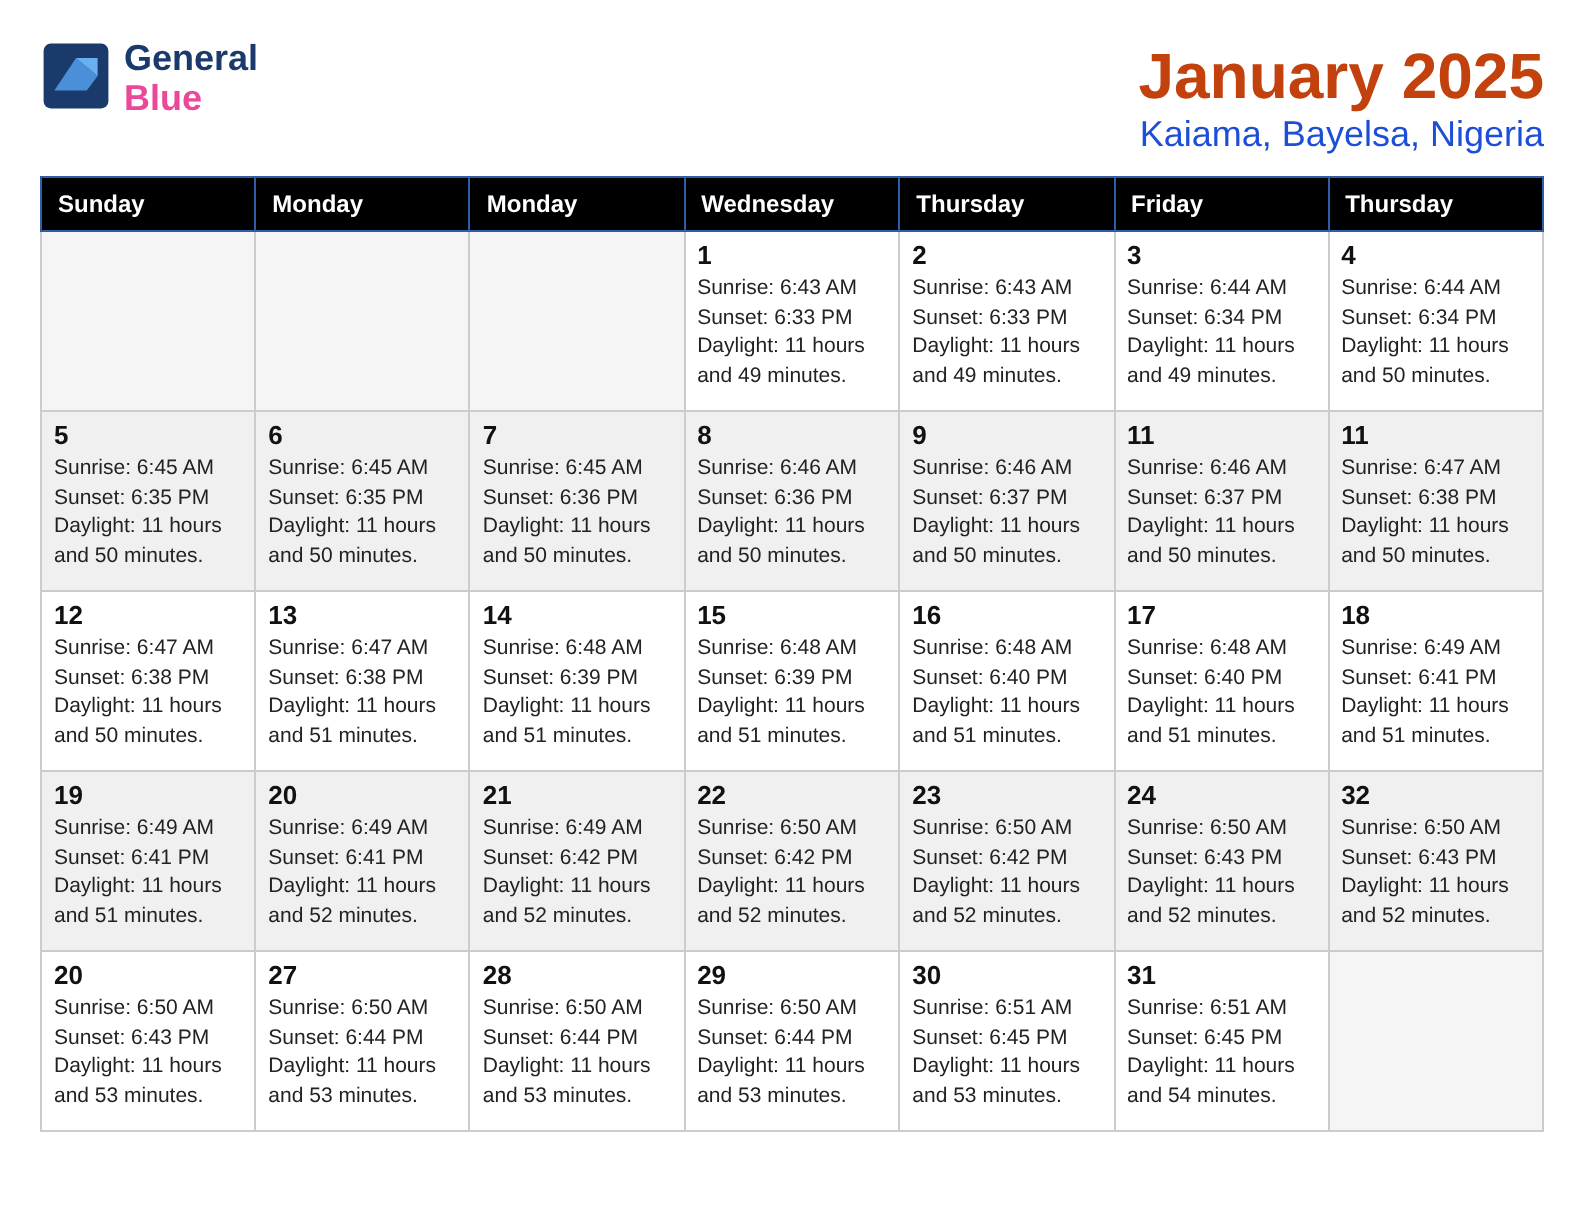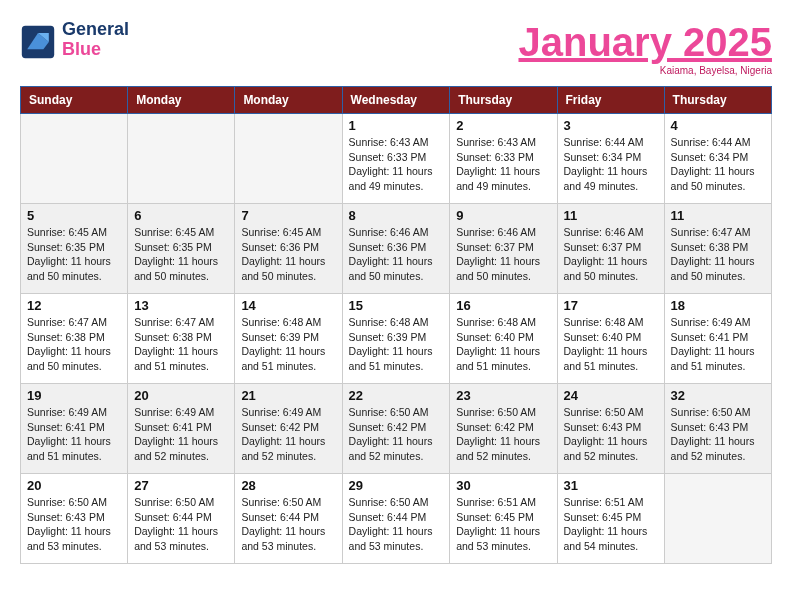--- a/index.html
+++ b/index.html
@@ -11,56 +11,55 @@
       padding: 20px;
     }
     .header {
       display: flex;
       justify-content: space-between;
       align-items: flex-start;
       margin-bottom: 10px;
     }
     .logo {
       display: flex;
-      align-items: flex-end;
+      align-items: flex-start;
       gap: 6px;
     }
     .logo-text {
       font-size: 18px;
       font-weight: bold;
       color: #1a3a6b;
       line-height: 1.1;
     }
     .logo-text span {
       color: #ec4899;
     }
     .logo-icon {
       width: 36px;
       height: 36px;
     }
     .title-block {
       text-align: right;
     }
     .month-title {
-      font-size: 40px;
+      font-size: 32px;
       font-weight: bold;
-      color: #ec4899;
-      text-decoration: underline;
+      color: #c2410c;
     }
     .location {
-      font-size: 10px;
-      color: #be185d;
+      font-size: 18px;
+      color: #1d4ed8;
     }
     .calendar {
       width: 100%;
       border-collapse: collapse;
       font-size: 11px;
     }
     .calendar th {
-      background-color: #7f1d1d;
+      background-color: #000000;
       color: #fff;
       text-align: left;
       padding: 6px 8px;
       font-size: 12px;
       font-weight: bold;
       border: 1px solid #2d5fa6;
     }
     .calendar td {
       border: 1px solid #ccc;
       vertical-align: top;

